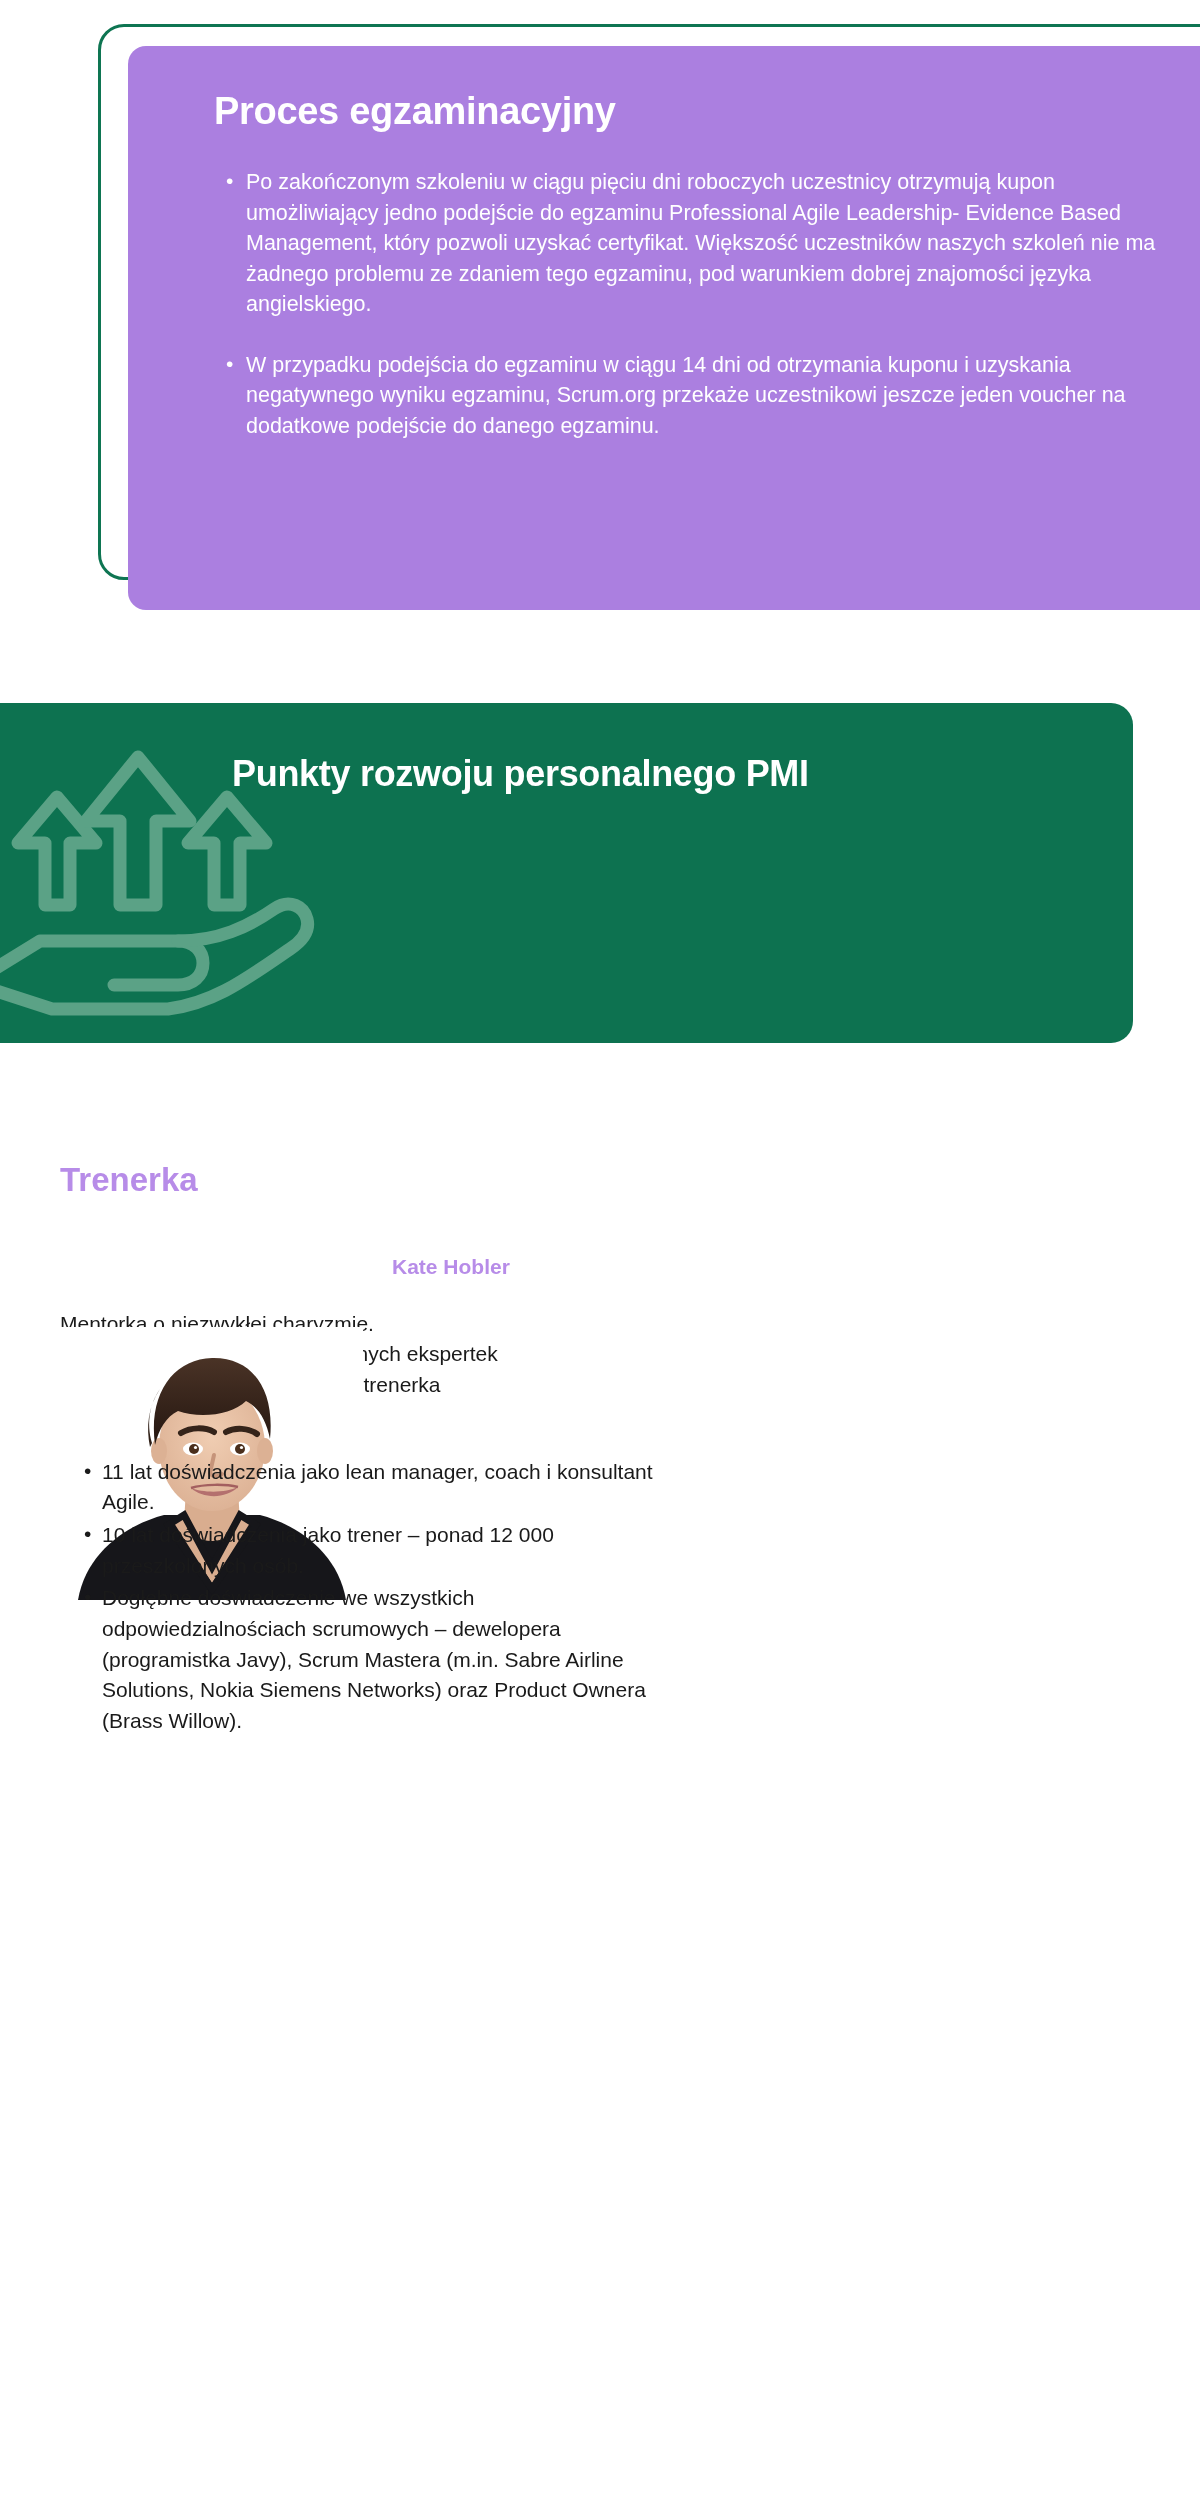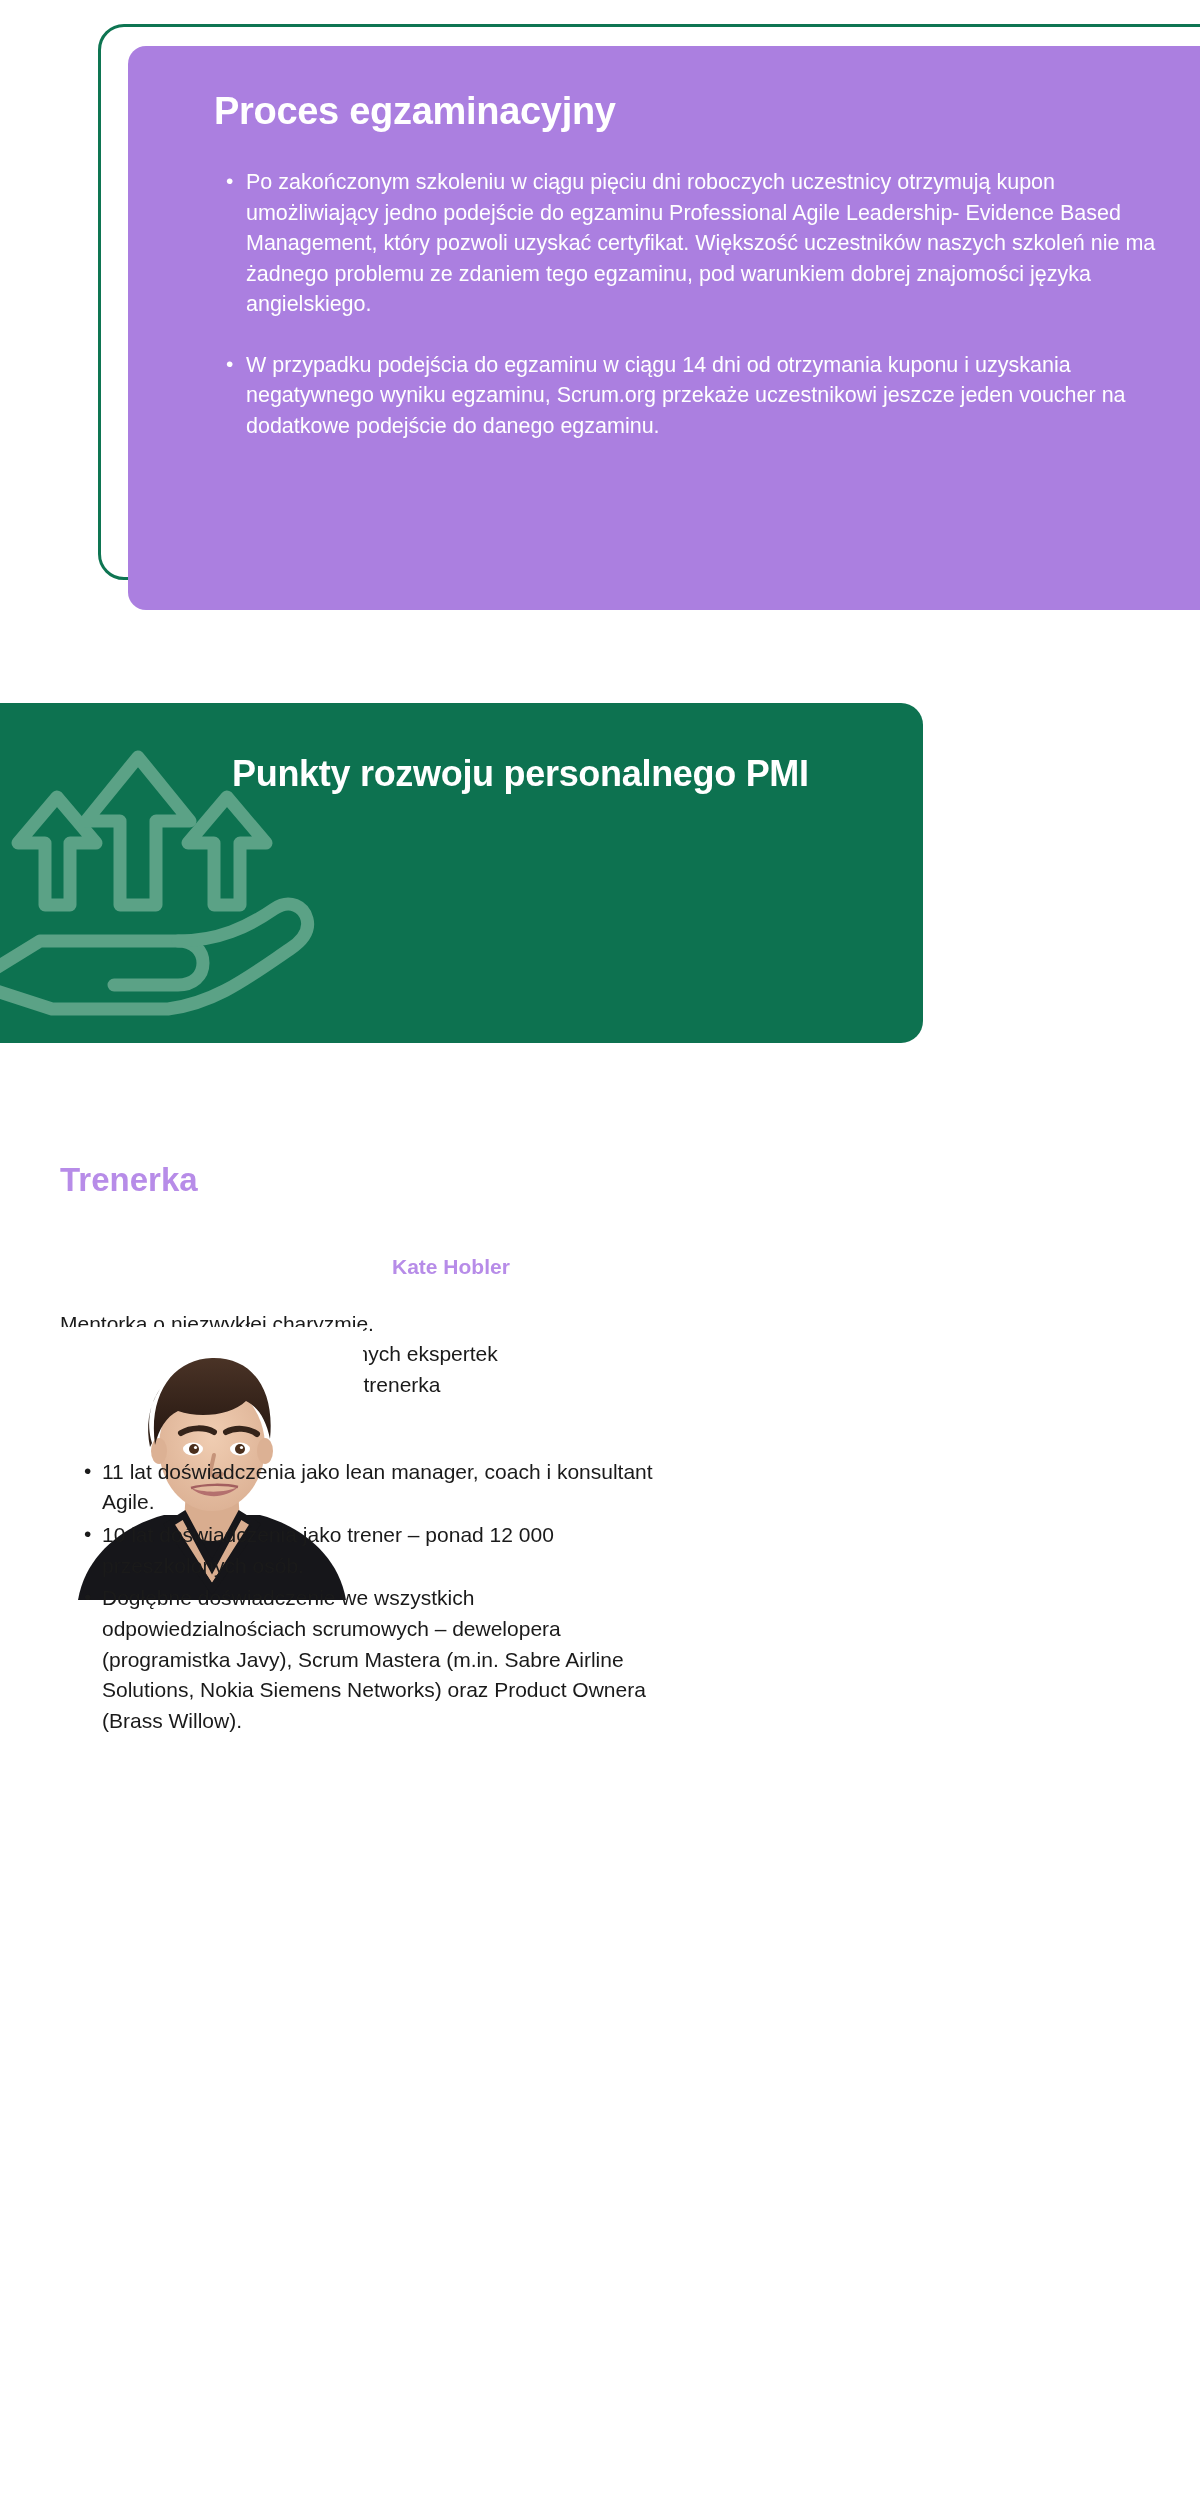--- a/index.html
+++ b/index.html
@@ -75,21 +75,21 @@
   .pmi-section {
     position: relative;
     width: 1200px;
     height: 400px;
     margin-top: 58px;
   }
   .pmi-band {
     position: absolute;
     left: 0;
     top: 0;
-    width: 923px;
+    width: 1133px;
     height: 340px;
     background: #0d7250;
     border-top-right-radius: 22px;
     border-bottom-right-radius: 22px;
     overflow: hidden;
   }
   .pmi-icon {
     position: absolute;
     left: -18px;
     top: 12px;

